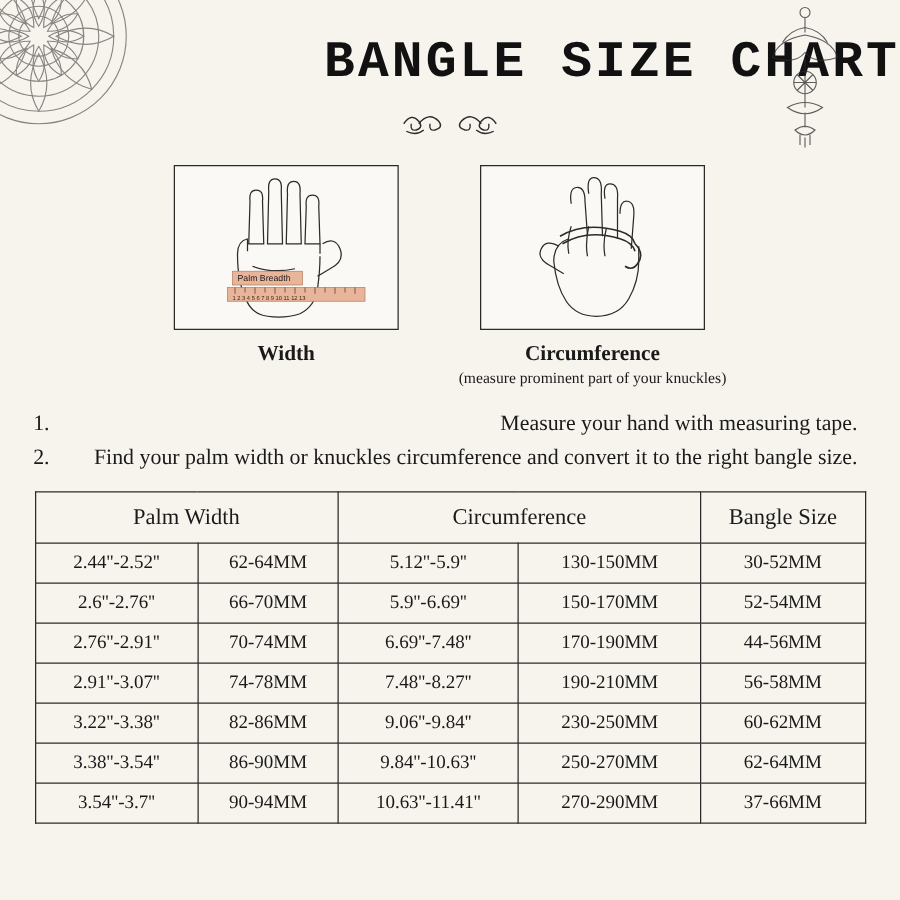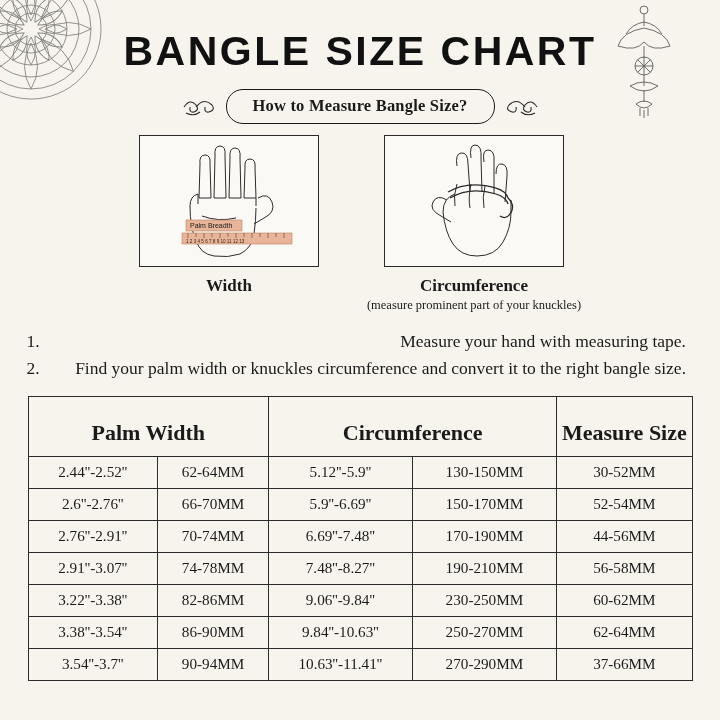--- a/index.html
+++ b/index.html
@@ -37,22 +37,22 @@
     top: 4px;
     right: 28px;
     width: 96px;
     height: 120px;
     opacity: 0.75;
     pointer-events: none;
   }
 
   
   .title {
-    text-align: center;
-    font-family: Liberation Sans, sans-serif;
+    text-align: right;
+    font-family: Liberation Mono, monospace;
     font-weight: bold;
     font-size: 41px;
     letter-spacing: 2.5px;
     padding-top: 28px;
     margin: 0;
     color: #111;
   }
 
   
   .subtitle-row {
@@ -75,21 +75,21 @@
   .flourish {
     width: 34px;
     height: 22px;
   }
 
   
   .illus-row {
     display: flex;
     justify-content: center;
     gap: 48px;
-    margin-top: 11px;
+    margin-top: 22px;
   }
   .illus-col {
     display: flex;
     flex-direction: column;
     align-items: center;
   }
   .illus-box {
     width: 178px;
     height: 130px;
     border: 1.3px solid #2a2a2a;
@@ -135,23 +135,23 @@
   }
   table.size-table th,
   table.size-table td {
     border: 1.1px solid #2b2b2b;
     text-align: center;
     font-size: 15.2px;
     padding: 6px 2px 7px;
     white-space: nowrap;
   }
   table.size-table th {
-    font-size: 22px;
-    font-weight: bold;
-    padding: 23px 2px 10px;
+    font-size: 18px;
+    font-weight: normal;
+    padding: 9px 2px 10px;
   }
   td.c0 { width: 132px; }
   td.c1 { width: 112px; }
   td.c2 { width: 146px; }
   td.c3 { width: 148px; }
   td.c4 { width: 131px; }
 </style>
 </head>
 <body>
 
@@ -212,21 +212,20 @@
   <h1 class="title">BANGLE SIZE CHART</h1>
 
   <div class="subtitle-row">
     <svg class="flourish" viewBox="0 0 34 22">
       <g stroke="#2b2b2b" stroke-width="1.1" fill="none">
         <path d="M2 11 q6 -9 12 -2 q4 5 -2 7 q-5 1 -4 -5"></path>
         <path d="M14 11 q8 -10 16 -2 q4 5 -3 7 q-5 1 -4 -5"></path>
         <path d="M4 17 q8 4 14 -1"></path>
       </g>
     </svg>
-    <div class="pill">How to Measure Bangle Size?</div>
     <svg class="flourish" viewBox="0 0 34 22">
       <g stroke="#2b2b2b" stroke-width="1.1" fill="none" transform="translate(34,0) scale(-1,1)">
         <path d="M2 11 q6 -9 12 -2 q4 5 -2 7 q-5 1 -4 -5"></path>
         <path d="M14 11 q8 -10 16 -2 q4 5 -3 7 q-5 1 -4 -5"></path>
         <path d="M4 17 q8 4 14 -1"></path>
       </g>
     </svg>
   </div>
 
   <div class="illus-row">
@@ -291,21 +290,21 @@
   <ol class="instructions">
     <li>Measure your hand with measuring tape.</li>
     <li>Find your palm width or knuckles circumference and convert it to the right bangle size.</li>
   </ol>
 
   <table class="size-table">
     <thead>
       <tr>
         <th colspan="2">Palm Width</th>
         <th colspan="2">Circumference</th>
-        <th>Measure Size</th>
+        <th>Bangle Size</th>
       </tr>
     </thead>
     <tbody>
       <tr>
         <td class="c0">2.44''-2.52''</td>
         <td class="c1">62-64MM</td>
         <td class="c2">5.12''-5.9''</td>
         <td class="c3">130-150MM</td>
         <td class="c4">30-52MM</td>
       </tr>

